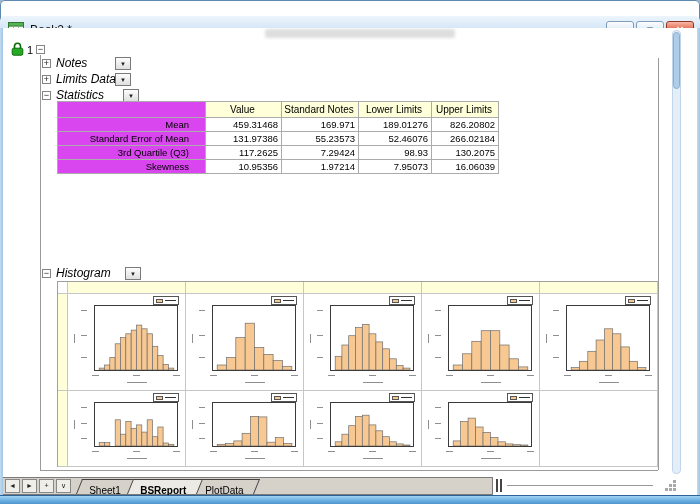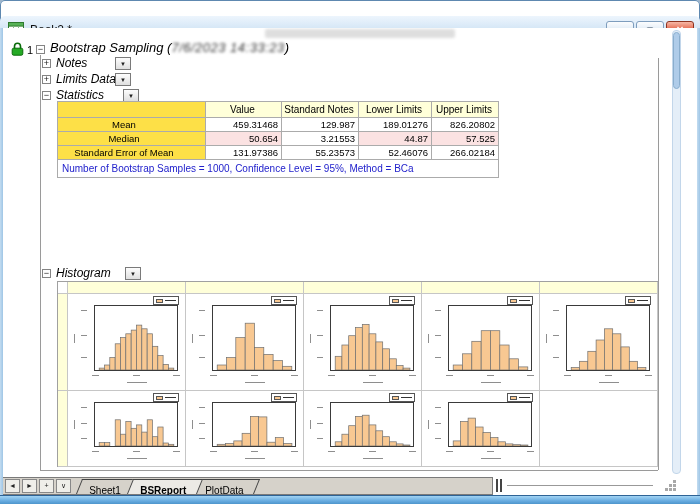--- a/index.html
+++ b/index.html
@@ -36,21 +36,21 @@
   .combo{position:absolute;width:16px;height:13px;border:1px solid #7A7A7A;background:linear-gradient(180deg,#FDFDFD,#DFDFDF);
          font-size:6px;line-height:12px;text-align:center;color:#222;cursor:default;}
   .num1{position:absolute;font-size:11px;color:#000;}
   .panelline{position:absolute;background:#9A9A9A;}
   
   table.stats{position:absolute;left:54px;top:73px;width:441px;border-collapse:collapse;table-layout:fixed;
               font-size:9.5px;color:#000;background:#fff;border:1px solid #7F7F7F;}
   table.stats td,table.stats th{border:1px solid #ABABAB;padding:0 3px 0 1px;height:14px;line-height:13px;
               overflow:hidden;white-space:nowrap;font-weight:normal;}
   table.stats thead th{background:#FFFFD9;text-align:center;height:16px;font-size:10px;}
-  table.stats td.lbl{background:#fde047;text-align:center;padding-right:16px;}
+  table.stats td.lbl{background:#d946ef;text-align:right;padding-right:16px;}
   table.stats td.val{text-align:right;}
   table.stats tr.hl td:nth-child(2),table.stats tr.hl td:nth-child(4),table.stats tr.hl td:nth-child(5){background:#FBE2E2;}
   table.stats td.foot{color:#2222CC;text-align:left;padding:2px 4px;height:15px;font-size:10px;}
   
   .hgrid{position:absolute;left:54px;top:253px;width:601px;height:186px;background:#fff;border:1px solid #A0A0A0;}
   .gcell{position:absolute;border-right:1px solid #C6C6C6;border-bottom:1px solid #C6C6C6;background:#fff;}
   .gcell.yellow{background:#FFFFD9;}
   .frame{position:absolute;left:26px;top:11px;right:7px;bottom:19px;border:1px solid #3A3A3A;background:#fff;}
   .legend{position:absolute;top:2px;right:6px;height:9px;padding:1px 2px;background:#fff;border:1px solid #555;
           display:flex;align-items:center;gap:2px;}
@@ -108,23 +108,20 @@
 
     <span style="position:absolute;left:8px;top:14px;">
       <svg width="13" height="14" viewBox="0 0 13 14">
         <path d="M3.5 7 V4.2 a3 3 0 0 1 6 0 V7" fill="none" stroke="#0A6A0A" stroke-width="1.6"></path>
         <rect x="1.2" y="6.2" width="10.6" height="7" rx="1.5" fill="#25AA25" stroke="#0A6A0A"></rect>
       </svg>
     </span>
     <span class="num1" style="left:24px;top:16px;">1</span>
 
     <span class="expander" style="left:33px;top:17px;">−</span>
-    <span class="treelabel rootlabel" style="left:47px;top:12px;">
-      <span>Bootstrap Sampling</span>&nbsp;(<span class="blurred">7/6/2023 14:33:23</span>)
-    </span>
 
     <div class="panelline" style="left:37px;top:27px;width:1px;height:415px;"></div>
     <div class="panelline" style="left:37px;top:442px;width:618px;height:1px;"></div>
     <div class="panelline" style="left:655px;top:30px;width:1px;height:412px;"></div>
 
     <span class="expander" style="left:39px;top:31px;">+</span>
     <span class="treelabel" style="left:53px;top:28px;">Notes</span>
     <span class="combo" style="left:112px;top:29px;">▼</span>
 
     <span class="expander" style="left:39px;top:47px;">+</span>
@@ -153,40 +150,44 @@
             <th>Value</th>
             <th>Standard Notes</th>
             <th>Lower Limits</th>
             <th>Upper Limits</th>
           </tr>
         </thead>
         <tbody>
           <tr class="">
             <td class="lbl">Mean</td>
             <td class="val">459.31468</td>
-            <td class="val">129.987</td>
+            <td class="val">169.971</td>
             <td class="val">189.01276</td>
             <td class="val">826.20802</td>
-          </tr>
-          <tr class="hl">
-            <td class="lbl">Median</td>
-            <td class="val">50.654</td>
-            <td class="val">3.21553</td>
-            <td class="val">44.87</td>
-            <td class="val">57.525</td>
           </tr>
           <tr class="">
             <td class="lbl">Standard Error of Mean</td>
             <td class="val">131.97386</td>
             <td class="val">55.23573</td>
             <td class="val">52.46076</td>
             <td class="val">266.02184</td>
           </tr>
-          <tr>
-            <td class="foot" colspan="5">Number of Bootstrap Samples = 1000, Confidence Level = 95%, Method = BCa</td>
+          <tr class="">
+            <td class="lbl">3rd Quartile (Q3)</td>
+            <td class="val">117.2625</td>
+            <td class="val">7.29424</td>
+            <td class="val">98.93</td>
+            <td class="val">130.2075</td>
+          </tr>
+          <tr class="">
+            <td class="lbl">Skewness</td>
+            <td class="val">10.95356</td>
+            <td class="val">1.97214</td>
+            <td class="val">7.95073</td>
+            <td class="val">16.06039</td>
           </tr>
         </tbody>
       </table>
 
     <div class="hgrid" id="hgrid">
         <div class="gcell" style="left:0;top:0;width:10px;height:12px;"></div>
         <div class="gcell yellow" style="left:10px;top:0;width:118px;height:12px;"></div>
         <div class="gcell yellow" style="left:128px;top:0;width:118px;height:12px;"></div>
         <div class="gcell yellow" style="left:246px;top:0;width:118px;height:12px;"></div>
         <div class="gcell yellow" style="left:364px;top:0;width:118px;height:12px;"></div>

